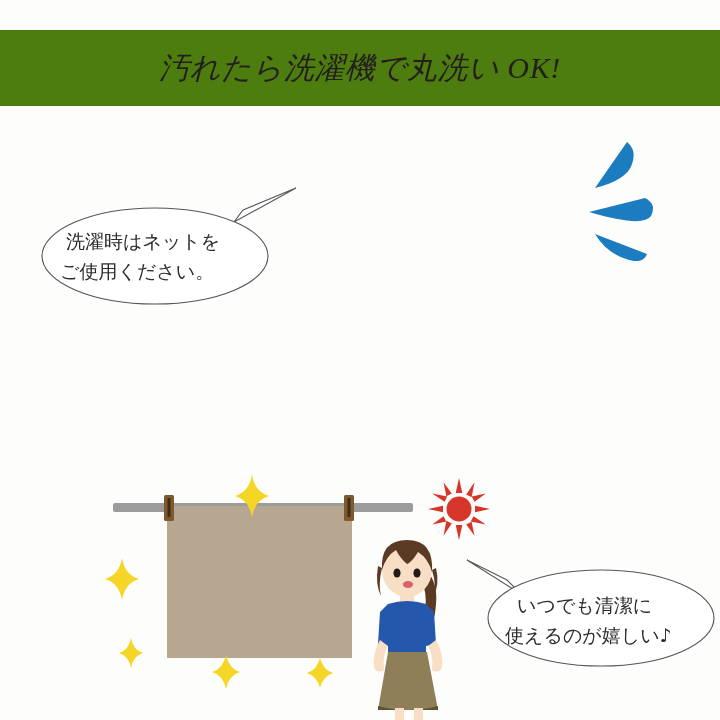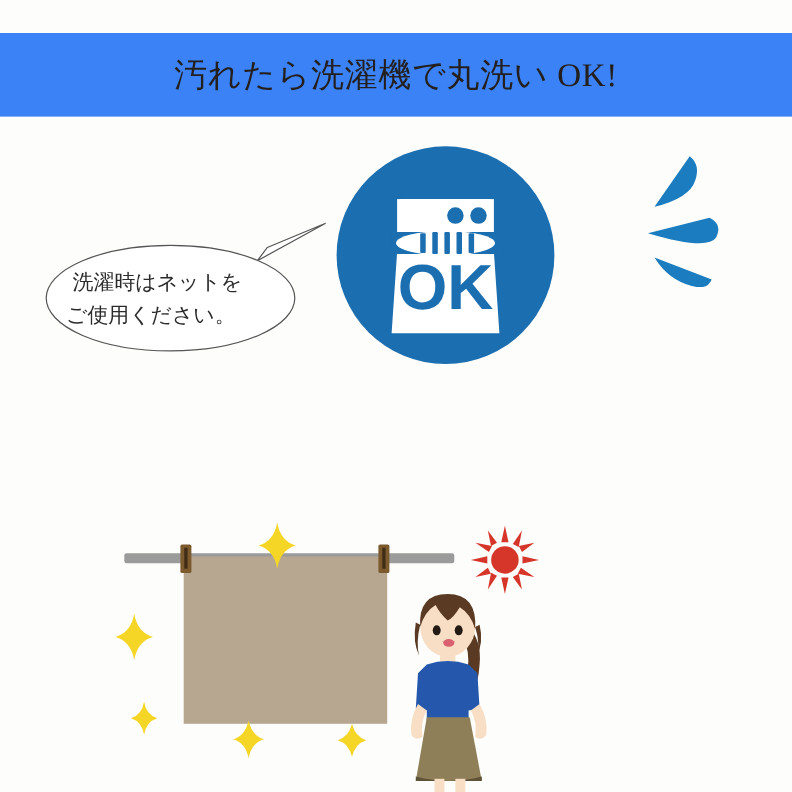--- a/index.html
+++ b/index.html
@@ -14,24 +14,25 @@
   }
   .page {
     position: relative;
     width: 720px; height: 720px;
     background: #fdfdfb;
   }
   
   .band {
     position: absolute;
     left: 0; width: 720px;
-    background: #3b82f6;
+    background: #4d7c0f;
     display: flex;
     align-items: center;
     justify-content: center;
+    font-style: italic;
   }
   #band-top { top: 30px; height: 76px; }
   #band-mid { top: 378px; height: 80px; }
   .band-title {
     font-family: "Liberation Serif", "DejaVu Serif", serif;
     color: #241f1c;
     letter-spacing: 0.02em;
     white-space: nowrap;
   }
   #band-top .band-title { font-size: 30px; }
@@ -54,21 +55,21 @@
     left: 585px; top: 30px;
     width: 90px; height: 125px;
   }
   
   .bubble-text {
     font-family: "DejaVu Sans", "Liberation Sans", sans-serif;
     fill: #2b2b2b;
   }
   #bubble-net {
     position: absolute;
-    left: 38px; top: 95px;
+    left: 38px; top: 80px;
     width: 260px; height: 125px;
   }
   #bubble-clean {
     position: absolute;
     left: 465px; top: 96px;
     width: 252px; height: 122px;
   }
   
   #laundry-scene {
     position: absolute;
@@ -90,45 +91,20 @@
 <body>
 
 <div class="page">
 
   <div class="band" id="band-top">
     <div class="band-title">汚れたら洗濯機で丸洗い OK!</div>
   </div>
 
   <div class="section" id="section-wash">
 
-    <div id="washer-badge">
-      <svg viewBox="0 0 202 202" width="202" height="202" aria-hidden="true">
-        <circle cx="101" cy="101" r="99" fill="#1b6eb0"></circle>
-
-        <path d="M60 54 L60 50 L142 50 L142 54 L150 172 L52 172 Z" fill="#ffffff"></path>
-
-        <rect x="57" y="50" width="88" height="32" fill="#ffffff"></rect>
-
-        <path d="M52 80 L150 80 L153 100 L49 100 Z" fill="#1b6eb0"></path>
-
-        <ellipse cx="101" cy="90" rx="45" ry="11" fill="#ffffff"></ellipse>
-        <g fill="#1b6eb0">
-          <rect x="78" y="81" width="5" height="18" rx="1"></rect>
-          <rect x="89" y="80" width="5" height="20" rx="1"></rect>
-          <rect x="100" y="80" width="5" height="20" rx="1"></rect>
-          <rect x="111" y="80" width="5" height="20" rx="1"></rect>
-          <rect x="122" y="81" width="5" height="18" rx="1"></rect>
-        </g>
-
-        <circle cx="110" cy="65" r="7.5" fill="#1b6eb0"></circle>
-        <circle cx="131" cy="65" r="7.5" fill="#1b6eb0"></circle>
-
-        <text x="101" y="150" text-anchor="middle" font-family="Liberation Sans, DejaVu Sans, sans-serif" font-size="58" font-weight="bold" fill="#1b6eb0">OK</text>
-      </svg>
-    </div>
 
     <div id="splash-marks">
       <svg viewBox="0 0 90 125" width="90" height="125" aria-hidden="true">
         <path d="M10 52 L42 6 Q52 14 47 28 Q42 44 10 52 Z" fill="#1b7cbf"></path>
         <path d="M4 76 L60 62 Q72 68 66 80 Q58 92 4 76 Z" fill="#1b7cbf"></path>
         <path d="M10 98 L62 118 Q58 128 44 124 Q22 118 10 98 Z" fill="#1b7cbf"></path>
       </svg>
     </div>
 
     <div id="bubble-net">
@@ -218,15 +194,23 @@
         <path d="M84 112 Q92 126 90 140 Q86 146 80 142 Q82 128 76 118 Z" fill="#f7dec4"></path>
 
         <path d="M36 124 L75 124 L86 182 L26 182 Z" fill="#8e7f58"></path>
         <path d="M26 178 Q56 186 86 178 L86 182 L26 182 Z" fill="#5e5236"></path>
 
         <rect x="43" y="180" width="9" height="12" fill="#f7dec4"></rect>
         <rect x="62" y="180" width="9" height="12" fill="#f7dec4"></rect>
       </svg>
     </div>
 
+    <div id="bubble-clean">
+      <svg viewBox="0 0 252 122" width="252" height="122" aria-hidden="true">
+        <path d="M42 26 L2 6 L56 40 Z" fill="#ffffff" stroke="#555" stroke-width="1.1"></path>
+        <ellipse cx="136" cy="64" rx="113" ry="48" fill="#ffffff" stroke="#555" stroke-width="1.1"></ellipse>
+        <text class="bubble-text" x="52" y="58" font-size="19">いつでも清潔に</text>
+        <text class="bubble-text" x="40" y="88" font-size="19">使えるのが嬉しい♪</text>
+      </svg>
+    </div>
   </div>
 
 </div>
 
 </body></html>

